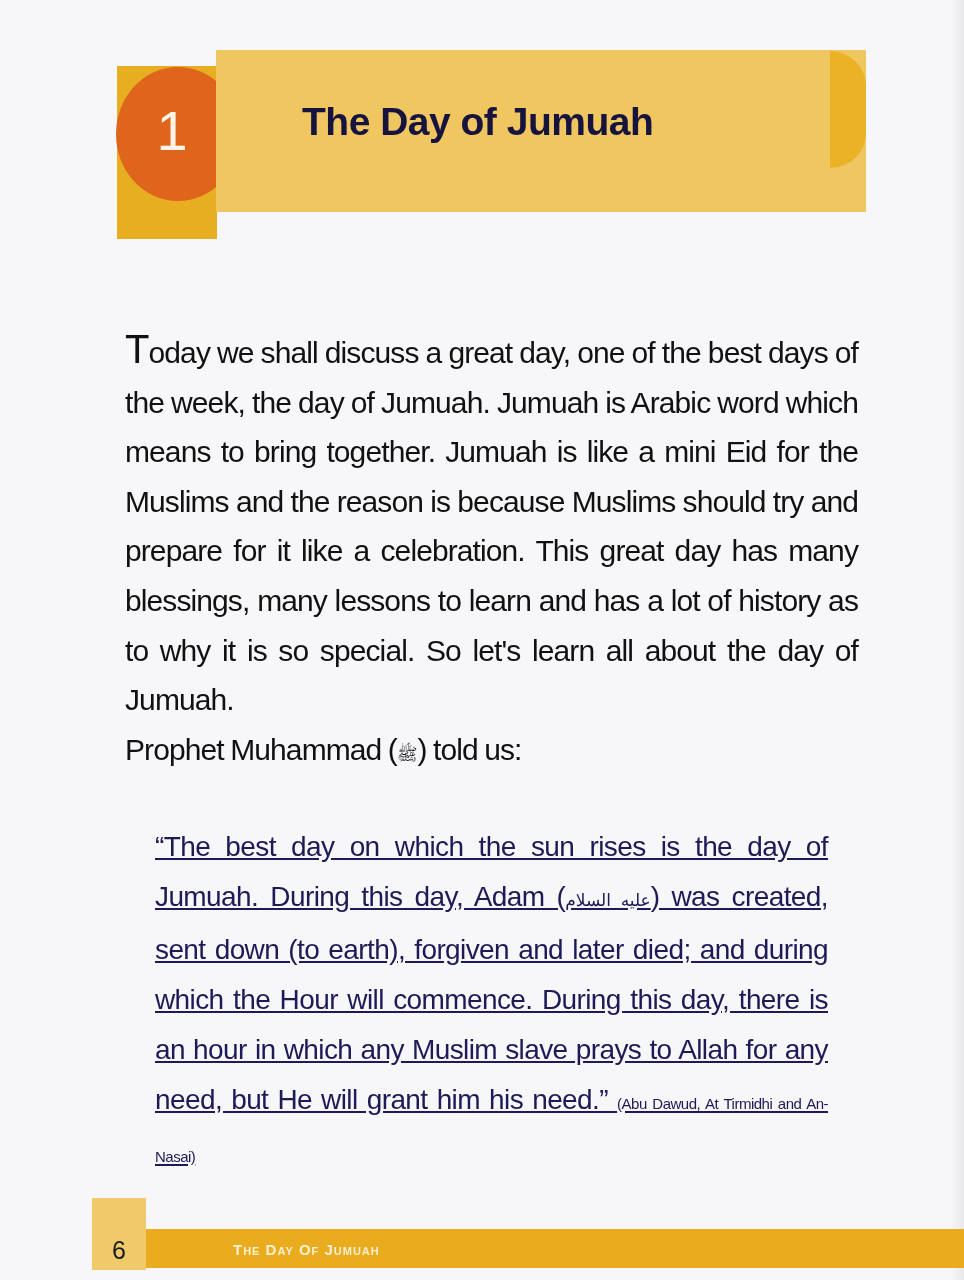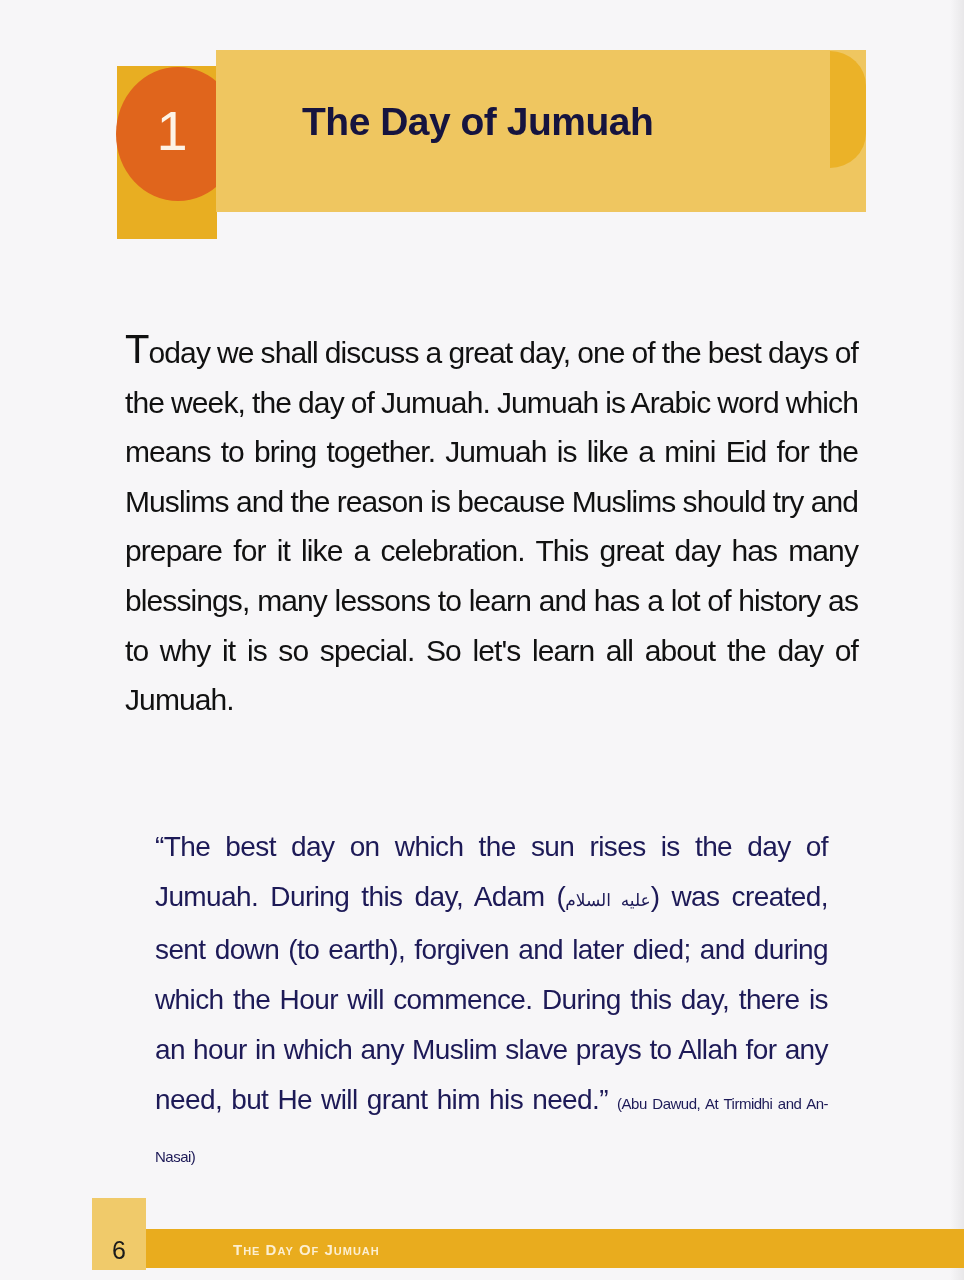--- a/index.html
+++ b/index.html
@@ -44,21 +44,21 @@
   .body-text {
     position:absolute; left:125px; top:298px; width:733px;
     font-size:30px; line-height:49.6px; color:#111;
     text-align:justify; letter-spacing:-0.9px; word-spacing:-1px;margin-top:30px;
   }
   .drop-t { font-size:40px; line-height:30px; }
   .intro-line { display:block; text-align:left; }
   .quote {
     position:absolute; left:155px; top:822px; width:673px;
     font-size:28px; line-height:49.7px; color:#1d1a57;
-    text-align:justify; letter-spacing:-0.6px;
+    text-align:justify; letter-spacing:-0.6px;text-decoration:underline;
   }
   .cite { font-size:15px; letter-spacing:-0.5px; }
   .honor { font-size:17px; }
   
   .pg-box {
     position:absolute; left:92px; top:1198px; width:54px; height:72px;
     background:#f0ca6a;
   }
   .pg-num {
     position:absolute; left:92px; top:1232px; width:54px; height:36px;
@@ -83,20 +83,21 @@
   <div class="hdr-dark"></div>
   <div class="hdr-circle"></div>
   <div class="chapter-num">1</div>
   <div class="hdr-banner"></div>
   <div class="hdr-half"></div>
   <div class="title">The Day of Jumuah</div>
 </div>
 
 <div class="body-text">
   <span class="drop-t">T</span><span>oday we shall discuss a great day, one of the best days of the week, the day of Jumuah. Jumuah is Arabic word which means to bring together. Jumuah is like a mini Eid for the Muslims and the reason is because Muslims should try and prepare for it like a celebration. This great day has many blessings, many lessons to learn and has a lot of history as to why it is so special. So let's learn all about the day of Jumuah.</span>
+  <span class="intro-line"><span>Prophet Muhammad (</span><span class="honor">ﷺ</span><span>) told us:</span></span>
 </div>
 
 <div class="quote">
   <span>“The best day on which the sun rises is the day of Jumuah. During this day, Adam (</span><span class="honor">عليه السلام</span><span>) was created, sent down (to earth), forgiven and later died; and during which the Hour will commence. During this day, there is an hour in which any Muslim slave prays to Allah for any need, but He will grant him his need.”</span>
   <span class="cite">(Abu Dawud, At Tirmidhi and An-Nasai)</span>
 </div>
 
 <div>
   <div class="pg-box"></div>
   <div class="pg-num">6</div>

